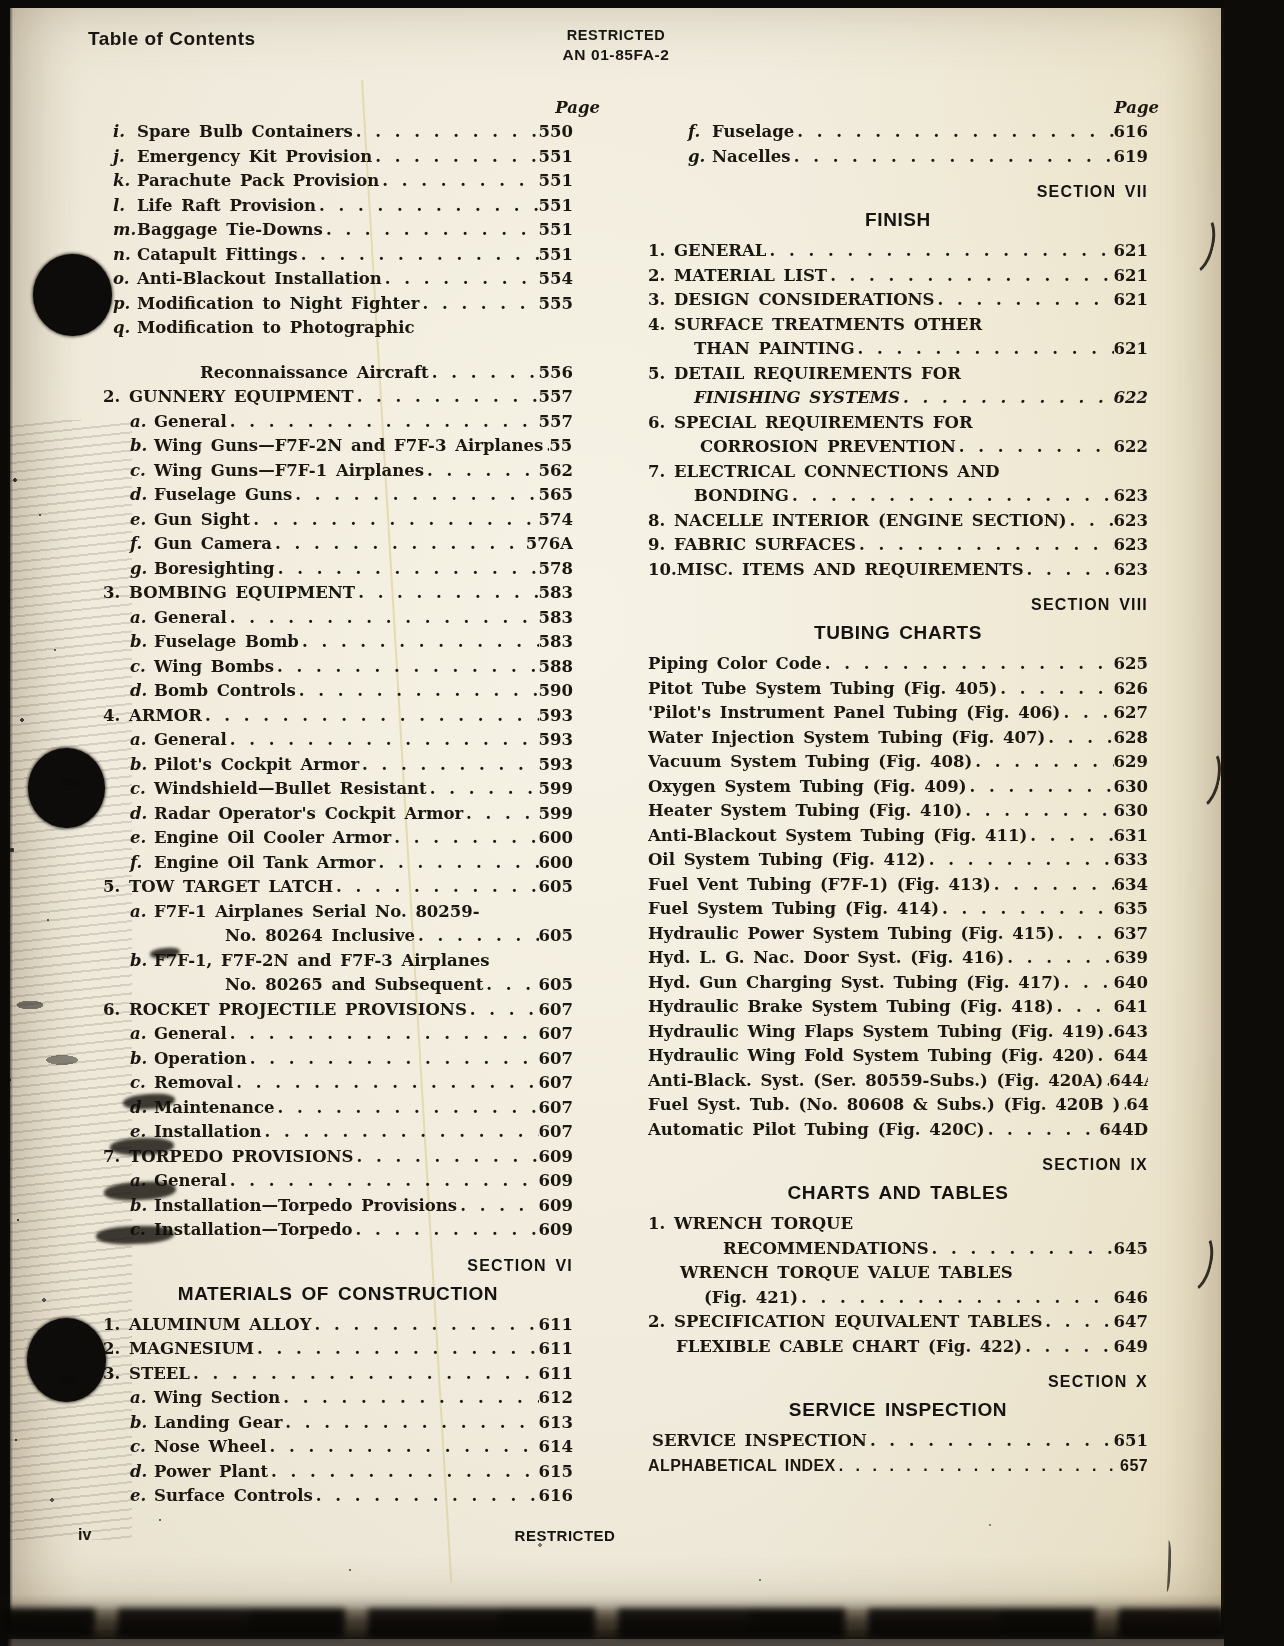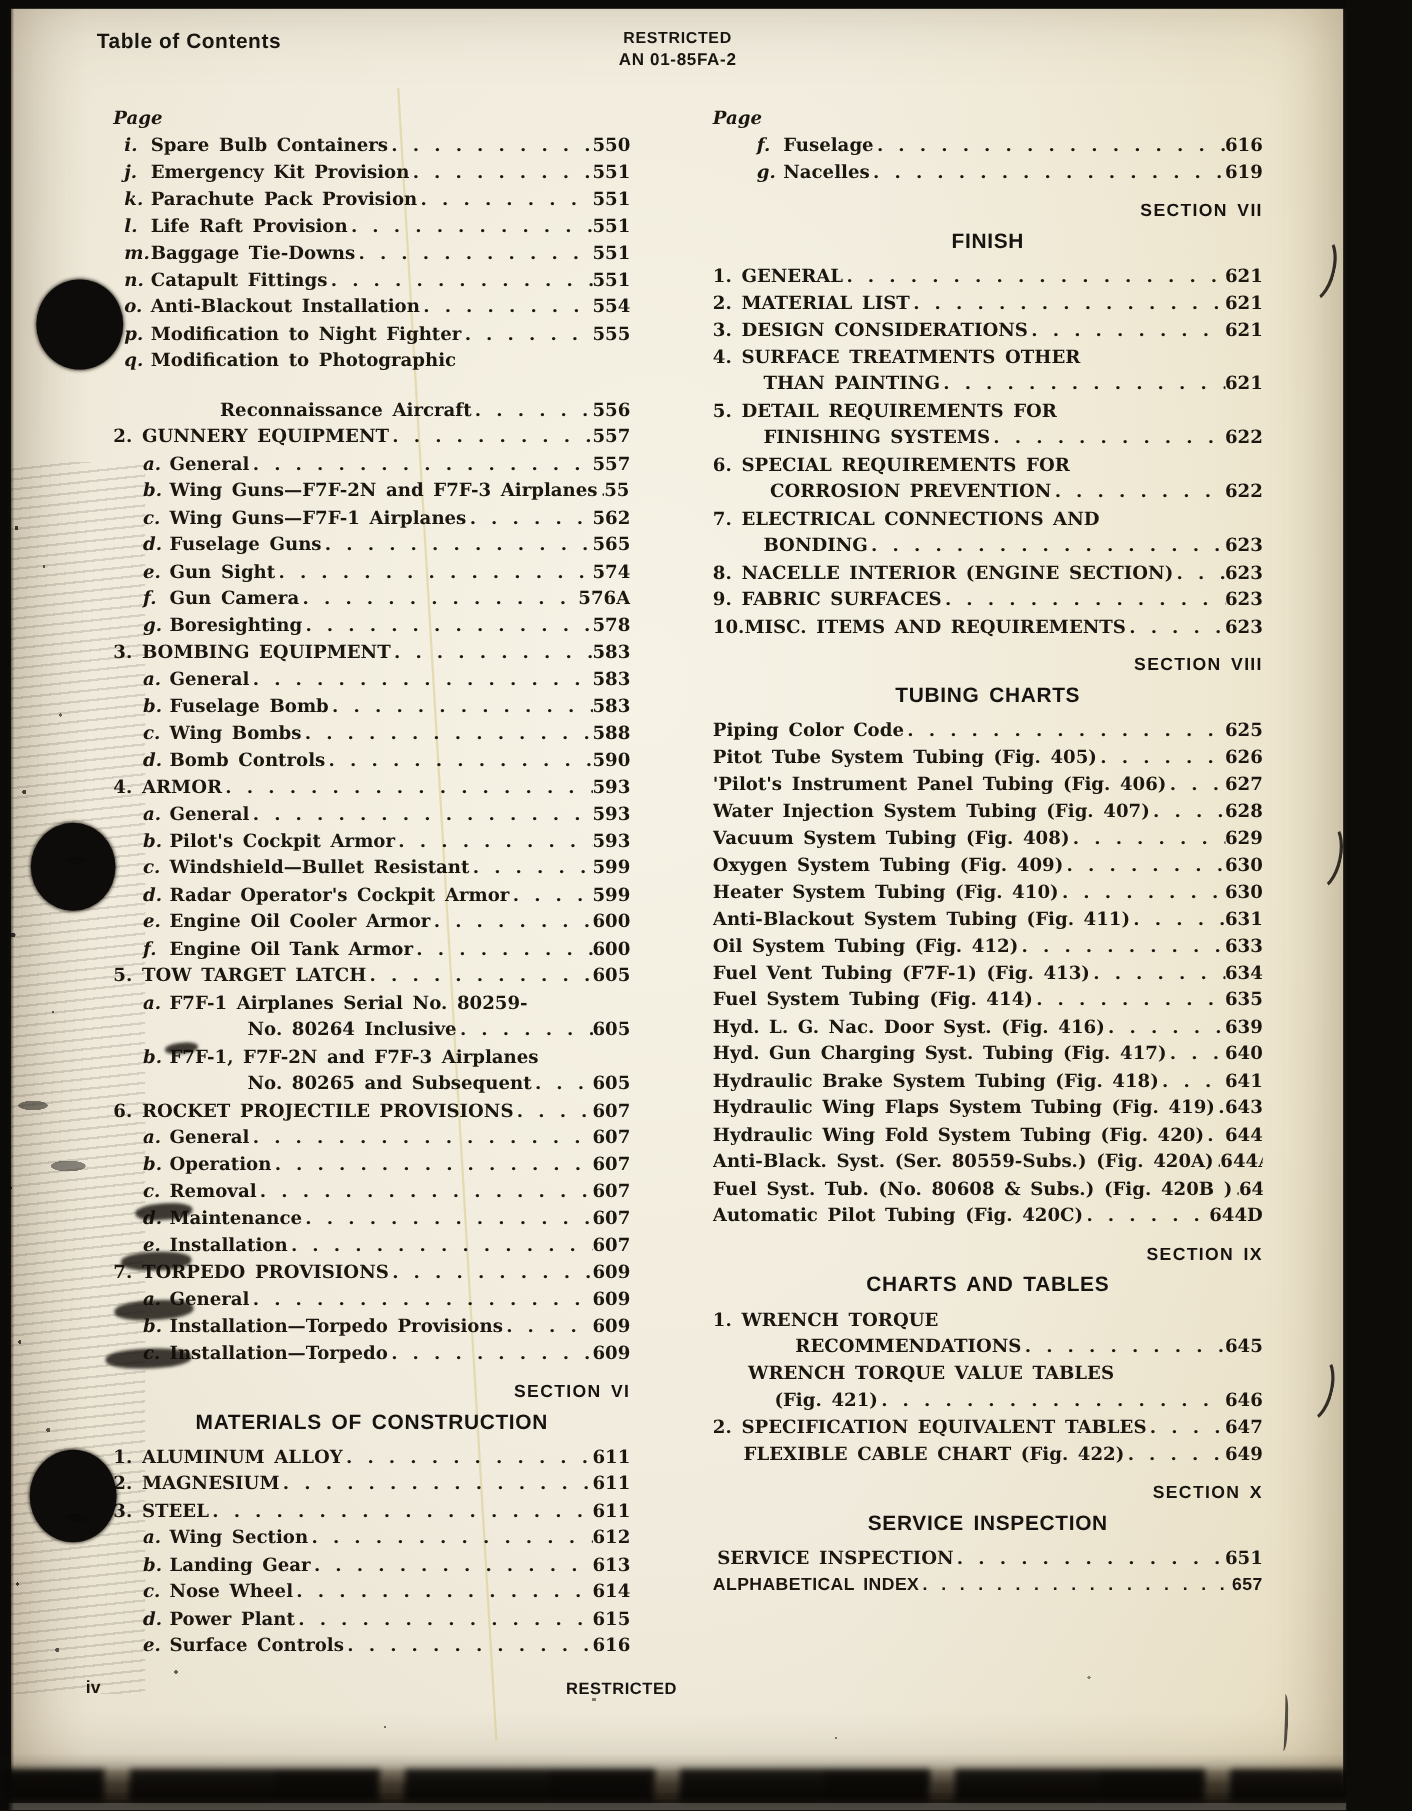--- a/index.html
+++ b/index.html
@@ -23,21 +23,21 @@
     font-weight:bold;font-size:19px;letter-spacing:.5px;color:#191510;}
   .doc-classification{position:absolute;left:616px;top:27px;transform:translateX(-50%);
     text-align:center;font-family:"Liberation Sans",sans-serif;font-weight:bold;color:#191510;}
   .doc-classification .line1{font-size:14.5px;letter-spacing:.6px;}
   .doc-classification .line2{font-size:15.5px;letter-spacing:.6px;margin-top:3px;}
 
   .col{position:absolute;top:96px;font-size:16.5px;font-weight:bold;line-height:24.5px;
        word-spacing:3px;color:#1b160f;}
   .col-left{left:103px;width:470px;}
   .col-right{left:648px;width:500px;}
-  .pagehdr{font-style:italic;text-align:left;font-size:16.5px;height:24px;}
+  .pagehdr{font-style:italic;text-align:right;font-size:16.5px;height:24px;}
   .col-left  .pagehdr{margin-right:-27px;}
   .col-right .pagehdr{margin-right:-11px;}
 
   .row{display:flex;align-items:baseline;white-space:nowrap;overflow:hidden;}
   .row .num{flex:0 0 auto;display:inline-block;min-width:26px;}
   .row .num.letter{min-width:24px;font-style:italic;}
   .row .lbl{flex:0 0 auto;}
   .row .dots{flex:1 1 0;min-width:0;overflow:hidden;white-space:nowrap;padding:0 3px;}
   .row .dots::after{content:". . . . . . . . . . . . . . . . . . . . . . . . . . . . . . . . . . . . . . . . . . . . . . . . . . . . . . . . . . . .";
     letter-spacing:2.5px;}
@@ -489,21 +489,21 @@
           </div>
           <div class="row" style="padding-left: 46px;">
             <span class="lbl">THAN PAINTING</span>
             <span class="dots"></span>
             <span class="pg">621</span>
           </div>
           <div class="row">
             <span class="num">5.</span>
             <span class="lbl">DETAIL REQUIREMENTS FOR</span>
           </div>
-          <div class="row" style="padding-left: 46px;">
+          <div class="row" style="padding-left: 46px; font-style: italic;">
             <span class="lbl">FINISHING SYSTEMS</span>
             <span class="dots"></span>
             <span class="pg">622</span>
           </div>
           <div class="row">
             <span class="num">6.</span>
             <span class="lbl">SPECIAL REQUIREMENTS FOR</span>
           </div>
           <div class="row" style="padding-left: 52px;">
             <span class="lbl">CORROSION PREVENTION</span>
@@ -586,20 +586,25 @@
           </div>
           <div class="row">
             <span class="lbl">Fuel Vent Tubing (F7F-1) (Fig. 413)</span>
             <span class="dots"></span>
             <span class="pg">634</span>
           </div>
           <div class="row">
             <span class="lbl">Fuel System Tubing (Fig. 414)</span>
             <span class="dots"></span>
             <span class="pg">635</span>
+          </div>
+          <div class="row">
+            <span class="lbl">Hydraulic Power System Tubing (Fig. 415)</span>
+            <span class="dots"></span>
+            <span class="pg">637</span>
           </div>
           <div class="row">
             <span class="lbl">Hyd. L. G. Nac. Door Syst. (Fig. 416)</span>
             <span class="dots"></span>
             <span class="pg">639</span>
           </div>
           <div class="row">
             <span class="lbl">Hyd. Gun Charging Syst. Tubing (Fig. 417)</span>
             <span class="dots"></span>
             <span class="pg">640</span>

